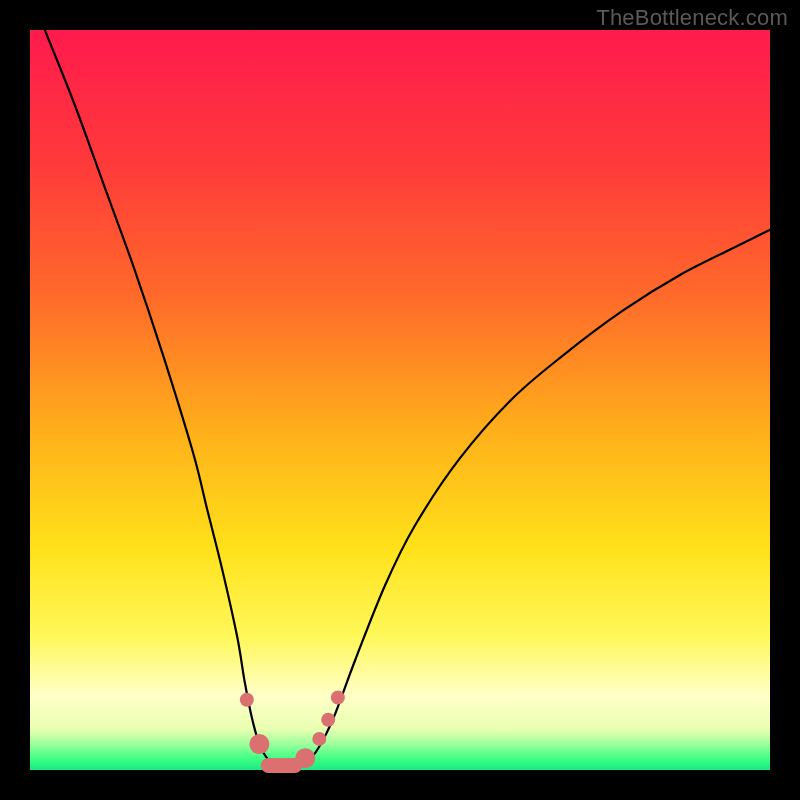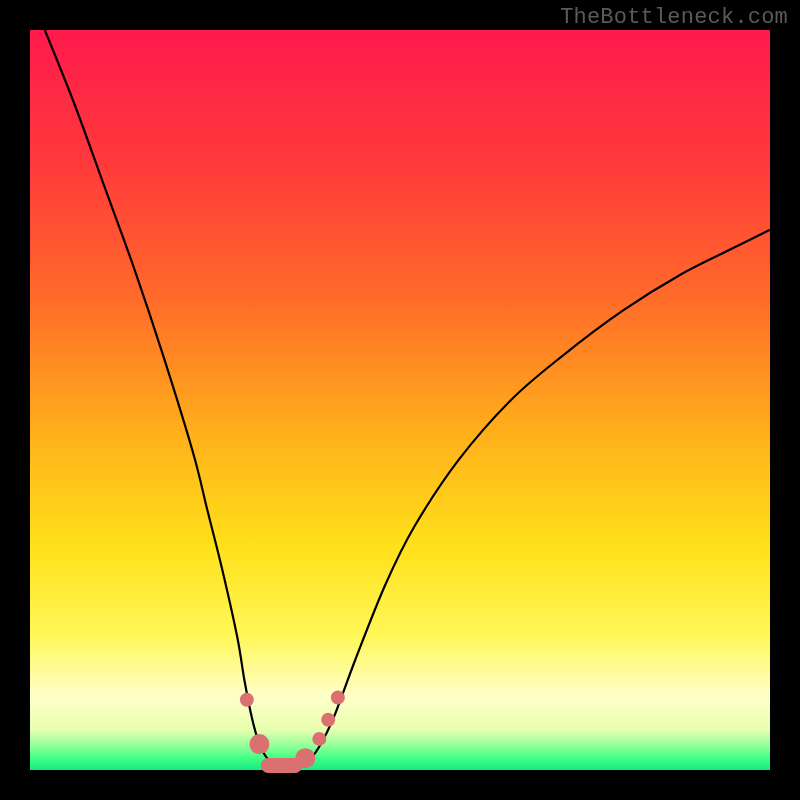--- a/index.html
+++ b/index.html
@@ -20,21 +20,21 @@
     box-sizing: border-box;
   }
   .watermark {
     position: absolute;
     top: 5px;
     right: 12px;
     color: #5a5a5a;
     font-size: 22px;
     font-weight: 500;
     letter-spacing: 0.2px;
-    font-family: Liberation Mono, monospace;
+    font-family: Liberation Sans, sans-serif;
   }
   svg {
     display: block;
   }
 </style>
 </head>
 <body>
 
 <div class="frame">
   <svg id="chart-svg" width="800" height="800" viewBox="0 0 800 800">

